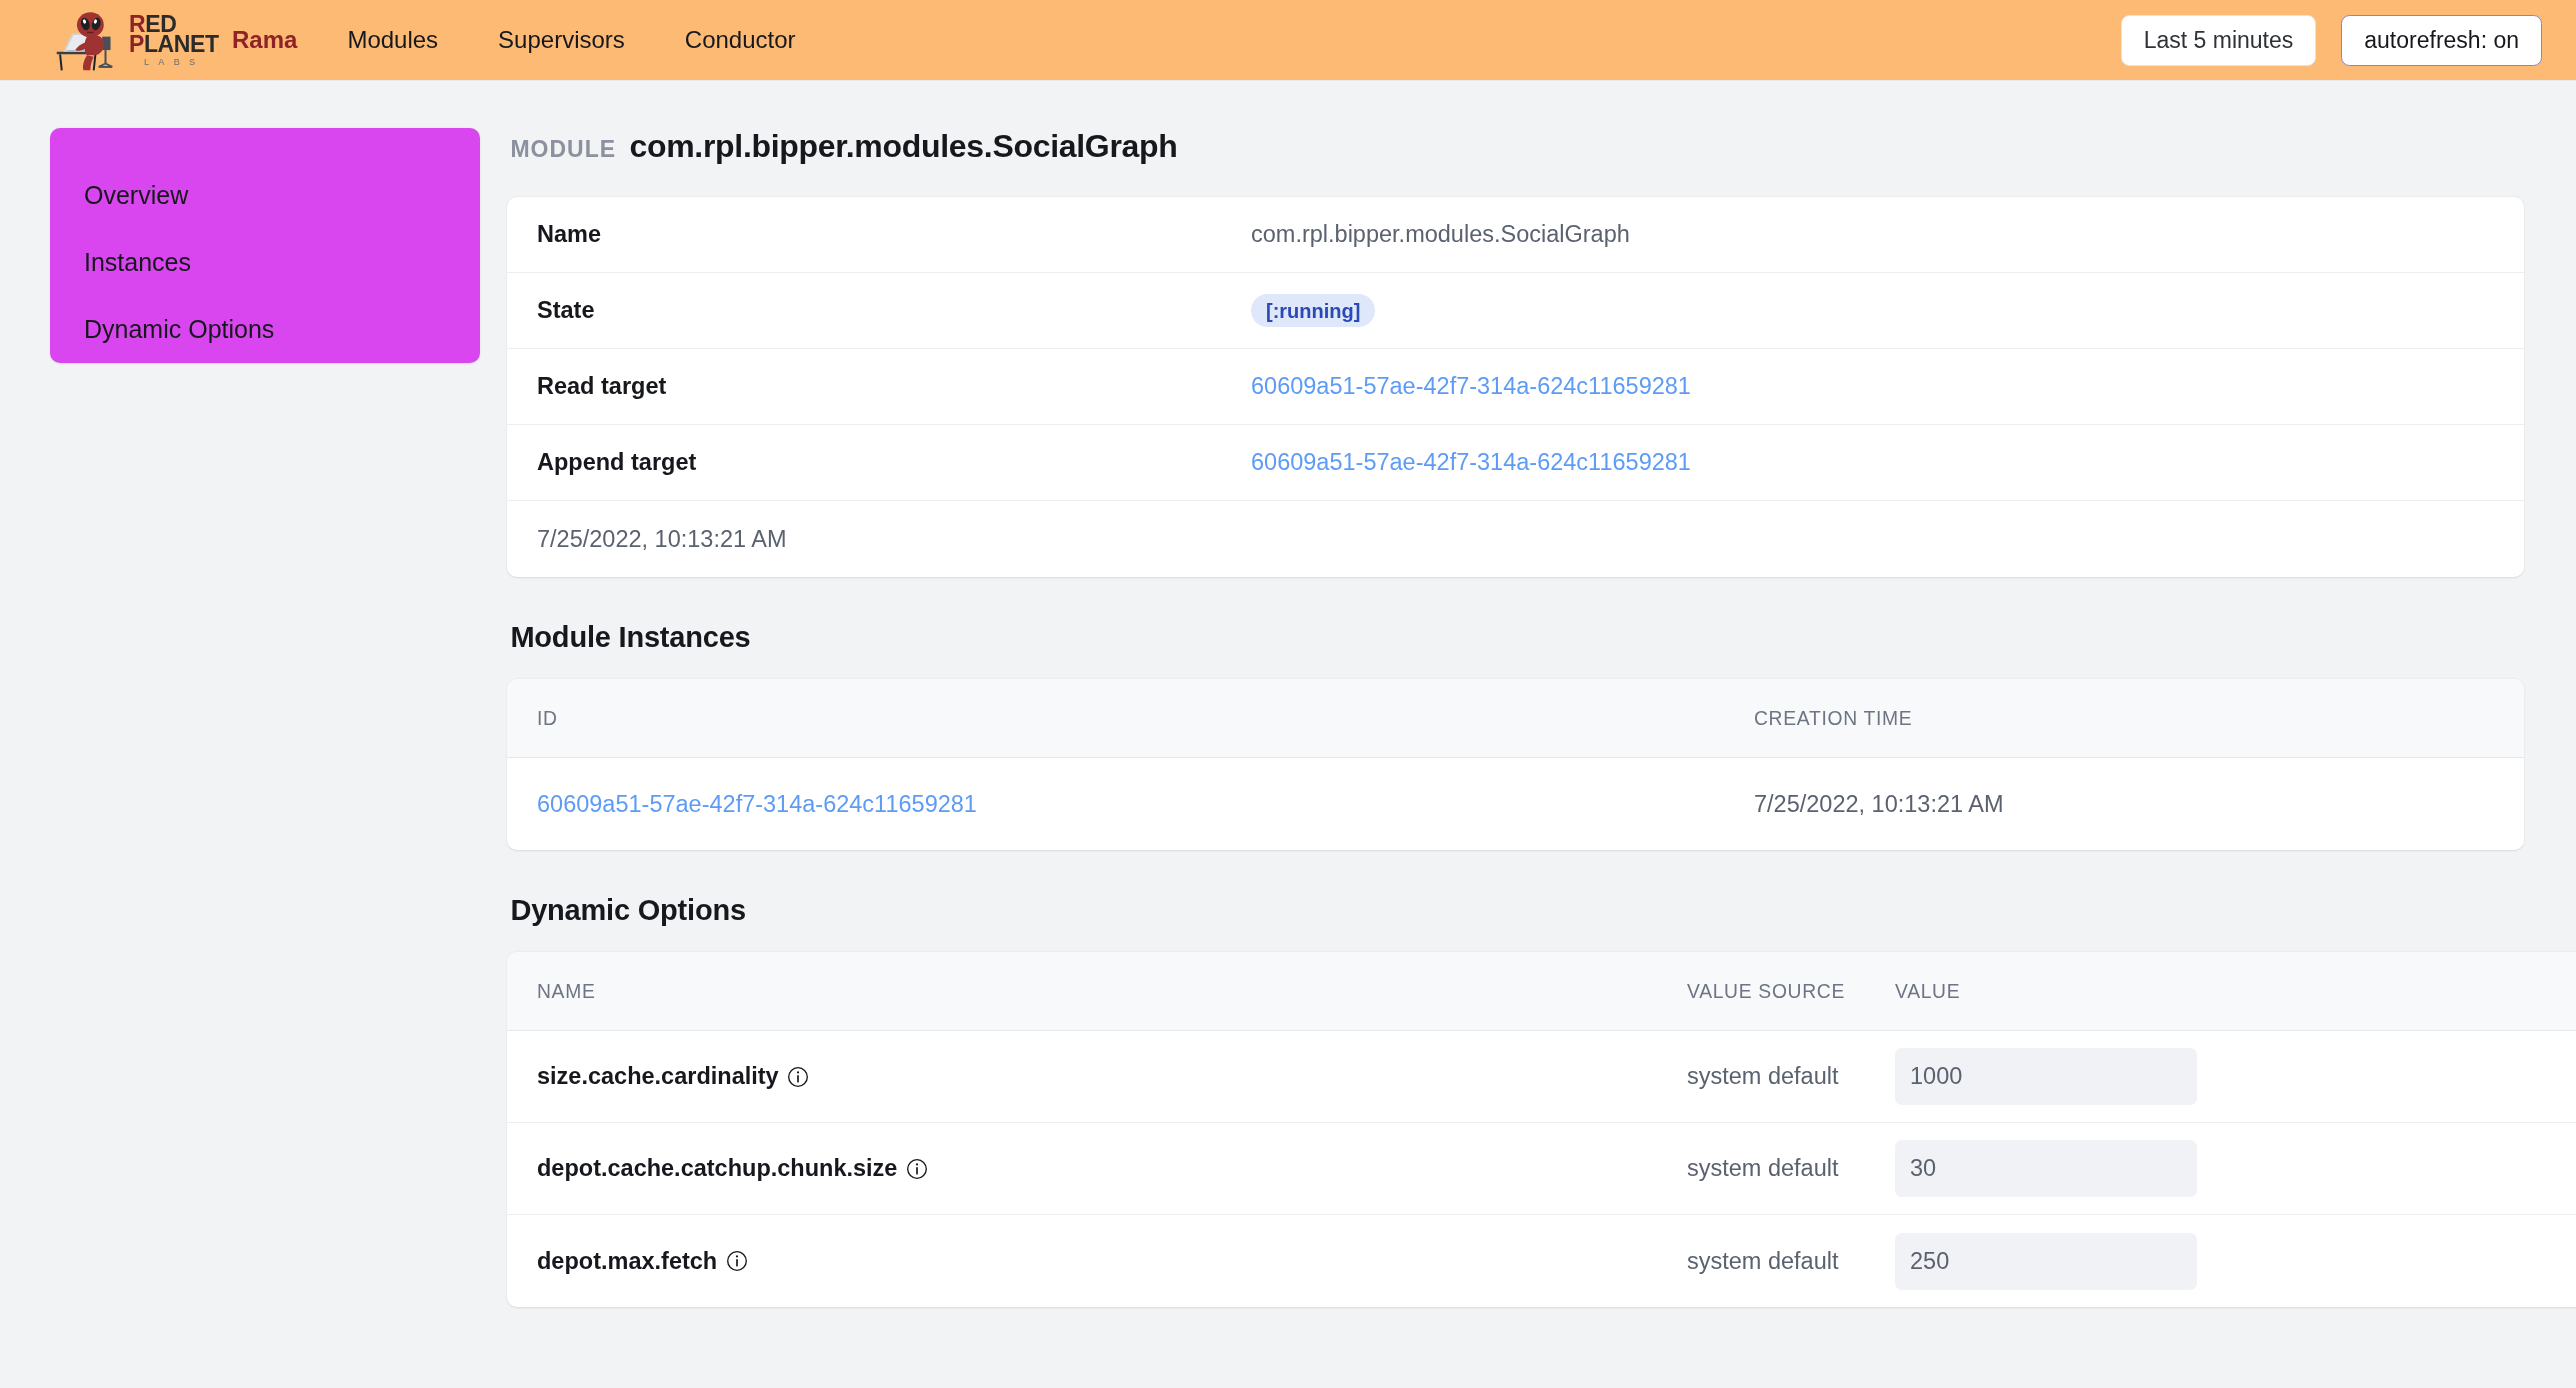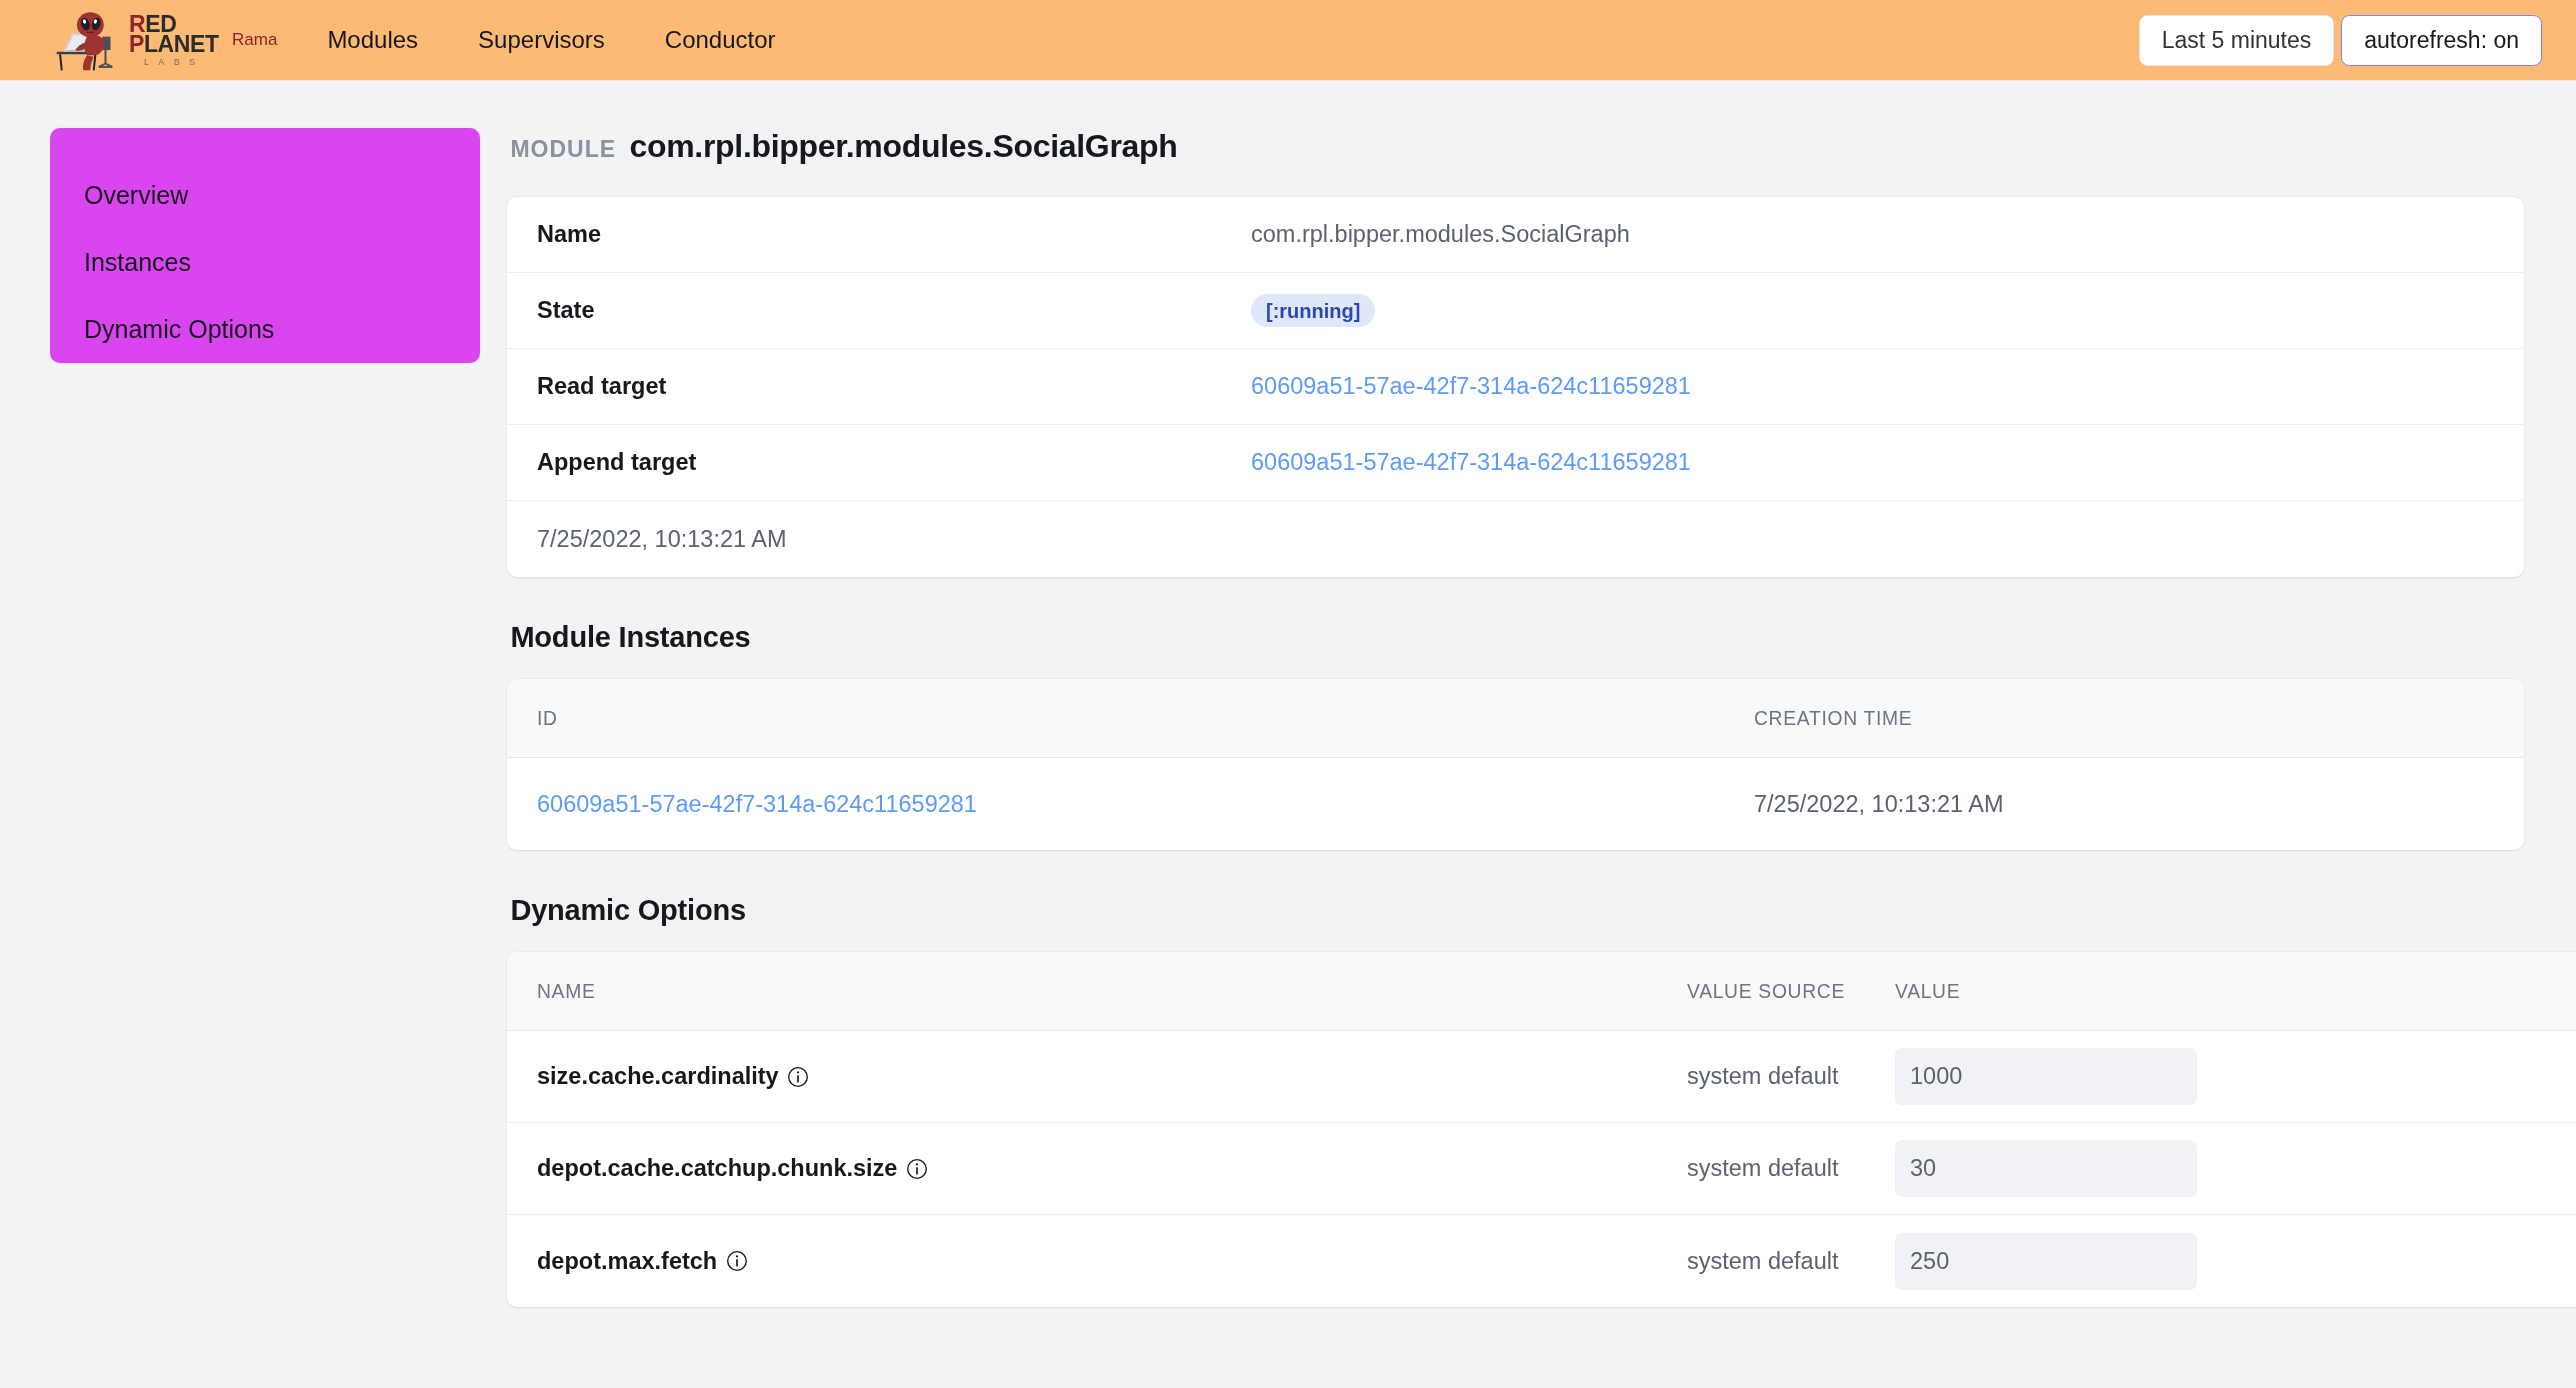--- a/index.html
+++ b/index.html
@@ -59,43 +59,43 @@
   }
   .logo-planet .red { color: #8f2226; }
   .logo-labs {
     font-size: 9.2px;
     letter-spacing: 9.2px;
     color: #6c6c6c;
     margin-top: 3.4px;
     padding-left: 15px;
   }
   .brand-name {
-    font-size: 17px;
+    font-size: 24px;
     color: #8f2226;
-    font-weight: 400;
+    font-weight: 700;
     margin-left: 13.4px;
   }
   .nav-links {
     display: flex;
     align-items: center;
     margin-left: 50px;
     gap: 60px;
   }
   .nav-link {
     font-size: 24px;
     color: #16181d;
     text-decoration: none;
     cursor: pointer;
     white-space: nowrap;
   }
   .nav-right {
     margin-left: auto;
     display: flex;
     align-items: center;
-    gap: 7px;
+    gap: 25px;
   }
   .pill-btn {
     font-size: 23px;
     color: #2f3237;
     background: #ffffff;
     border: 0.8px solid #e2e4e9;
     border-radius: 8.4px;
     padding: 11px 22px;
     cursor: pointer;
     white-space: nowrap;

